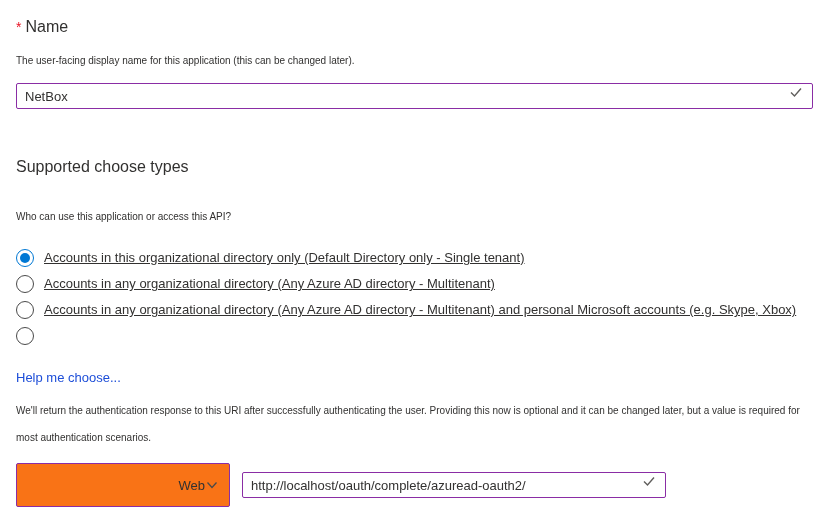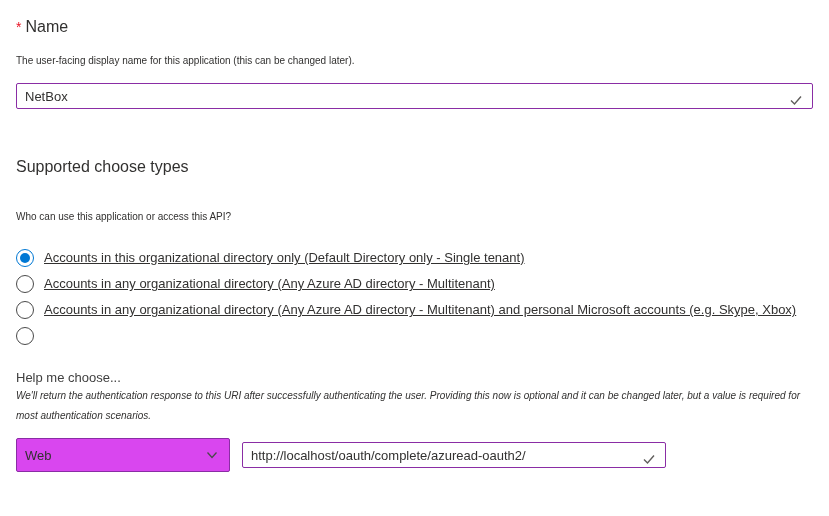--- a/index.html
+++ b/index.html
@@ -28,21 +28,21 @@
   .title-name { margin-top: 12px; }
   .desc-name { margin-top: 11px; }
 
   .text-field {
     margin-top: 14px;
     height: 26px;
     border: 1px solid #8A2DA5;
     border-radius: 2px;
     background: #ffffff;
     display: flex;
-    align-items: flex-end;
+    align-items: flex-start;
     padding: 0 8px 0 0;
     width: 100%;
   }
   .text-field input {
     flex: 1;
     border: none;
     outline: none;
     background: transparent;
     font-family: "Liberation Sans", "DejaVu Sans", sans-serif;
     font-size: 13px;
@@ -88,44 +88,45 @@
     line-height: 18px;
     color: #323130;
     white-space: nowrap;
   }
 
   .help-link {
     display: inline-block;
     margin-top: 17px;
     font-size: 13px;
     line-height: 16px;
-    color: #404040;
+    color: #1d4ed8;
     text-decoration: none;
     cursor: pointer;
   }
 
   .title-redirect { margin-top: 48px; }
-  .desc-redirect { line-height: 20px; max-width: 800px; font-style: italic; }
+  .desc-redirect { margin-top: 11px; line-height: 27px; max-width: 800px; }
 
   .controls-row {
     margin-top: 12px;
     display: flex;
     align-items: center;
   }
   .dropdown {
     width: 214px;
-    height: 34px;
+    height: 44px;
     border: 1px solid #8A2DA5;
     border-radius: 2px;
-    background: #d946ef;
+    background: #f97316;
     display: flex;
     align-items: center;
     padding: 0 10px 0 8px;
     cursor: pointer;
     flex: 0 0 auto;
+    text-align: right;
   }
   .dropdown-value { flex: 1; font-size: 13px; color: #323130; }
   .uri-field {
     margin-top: 0;
     margin-left: 12px;
     width: 424px;
     flex: 0 0 auto;
     gap: 31px;
   }
 </style>

